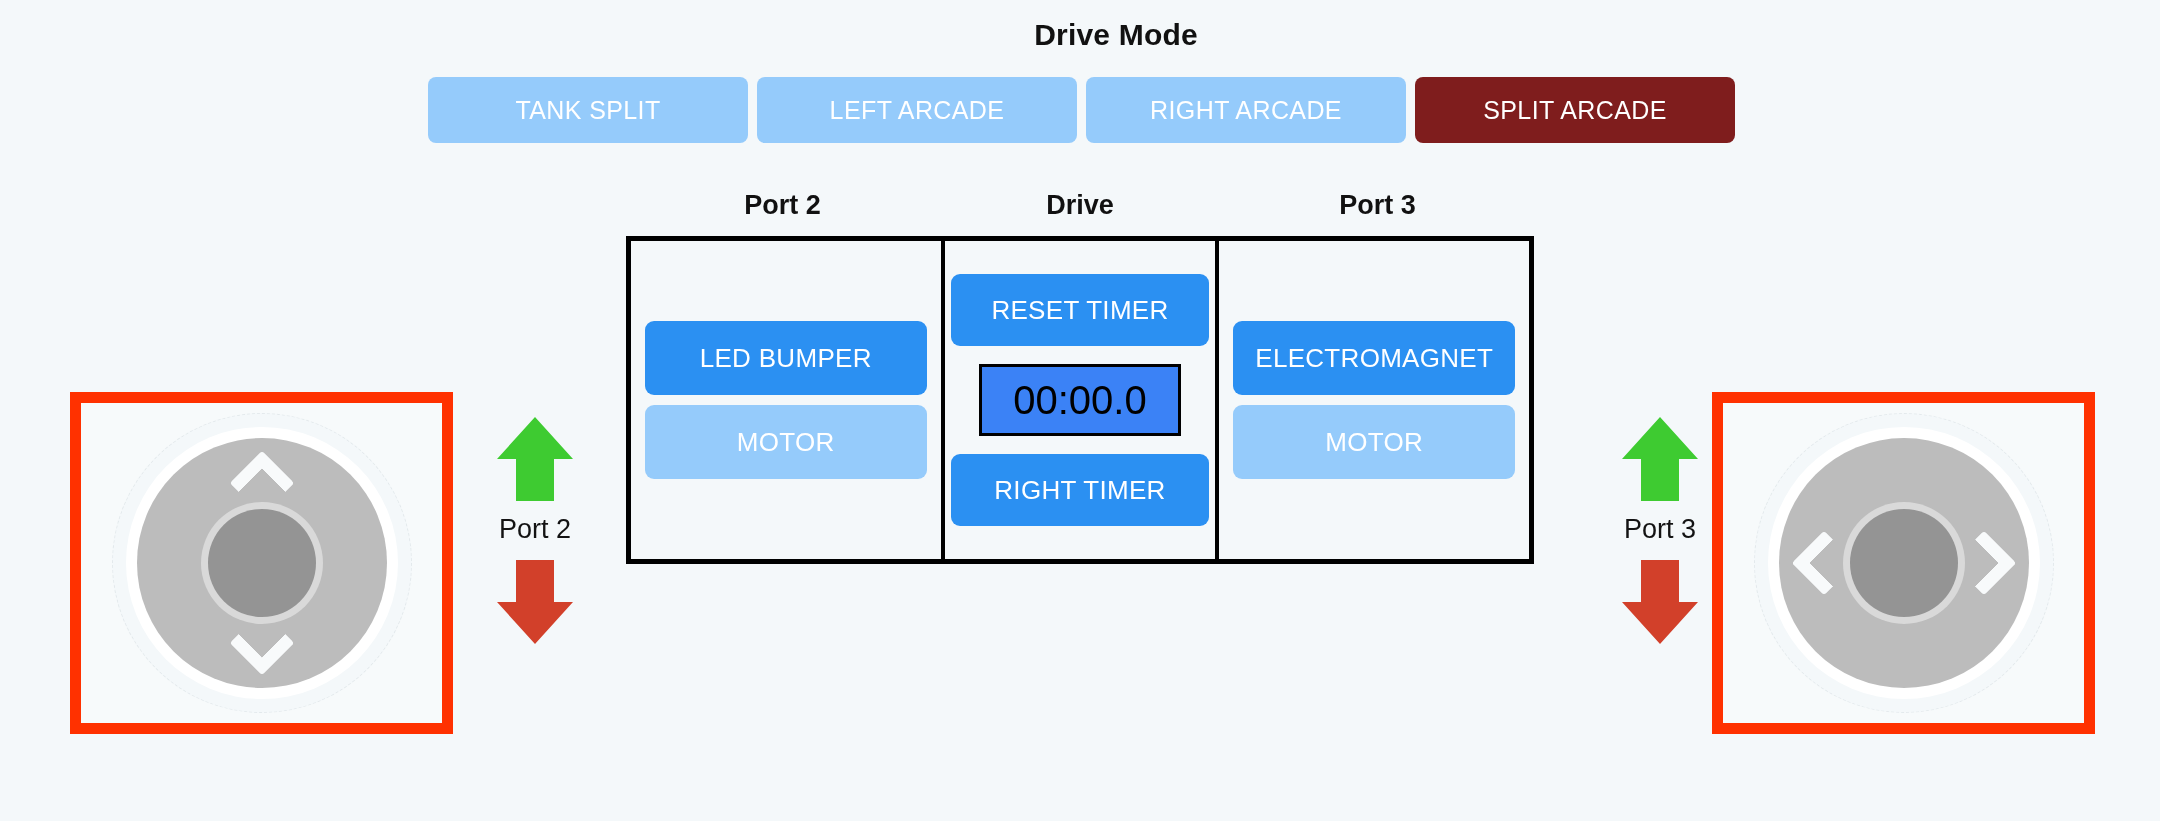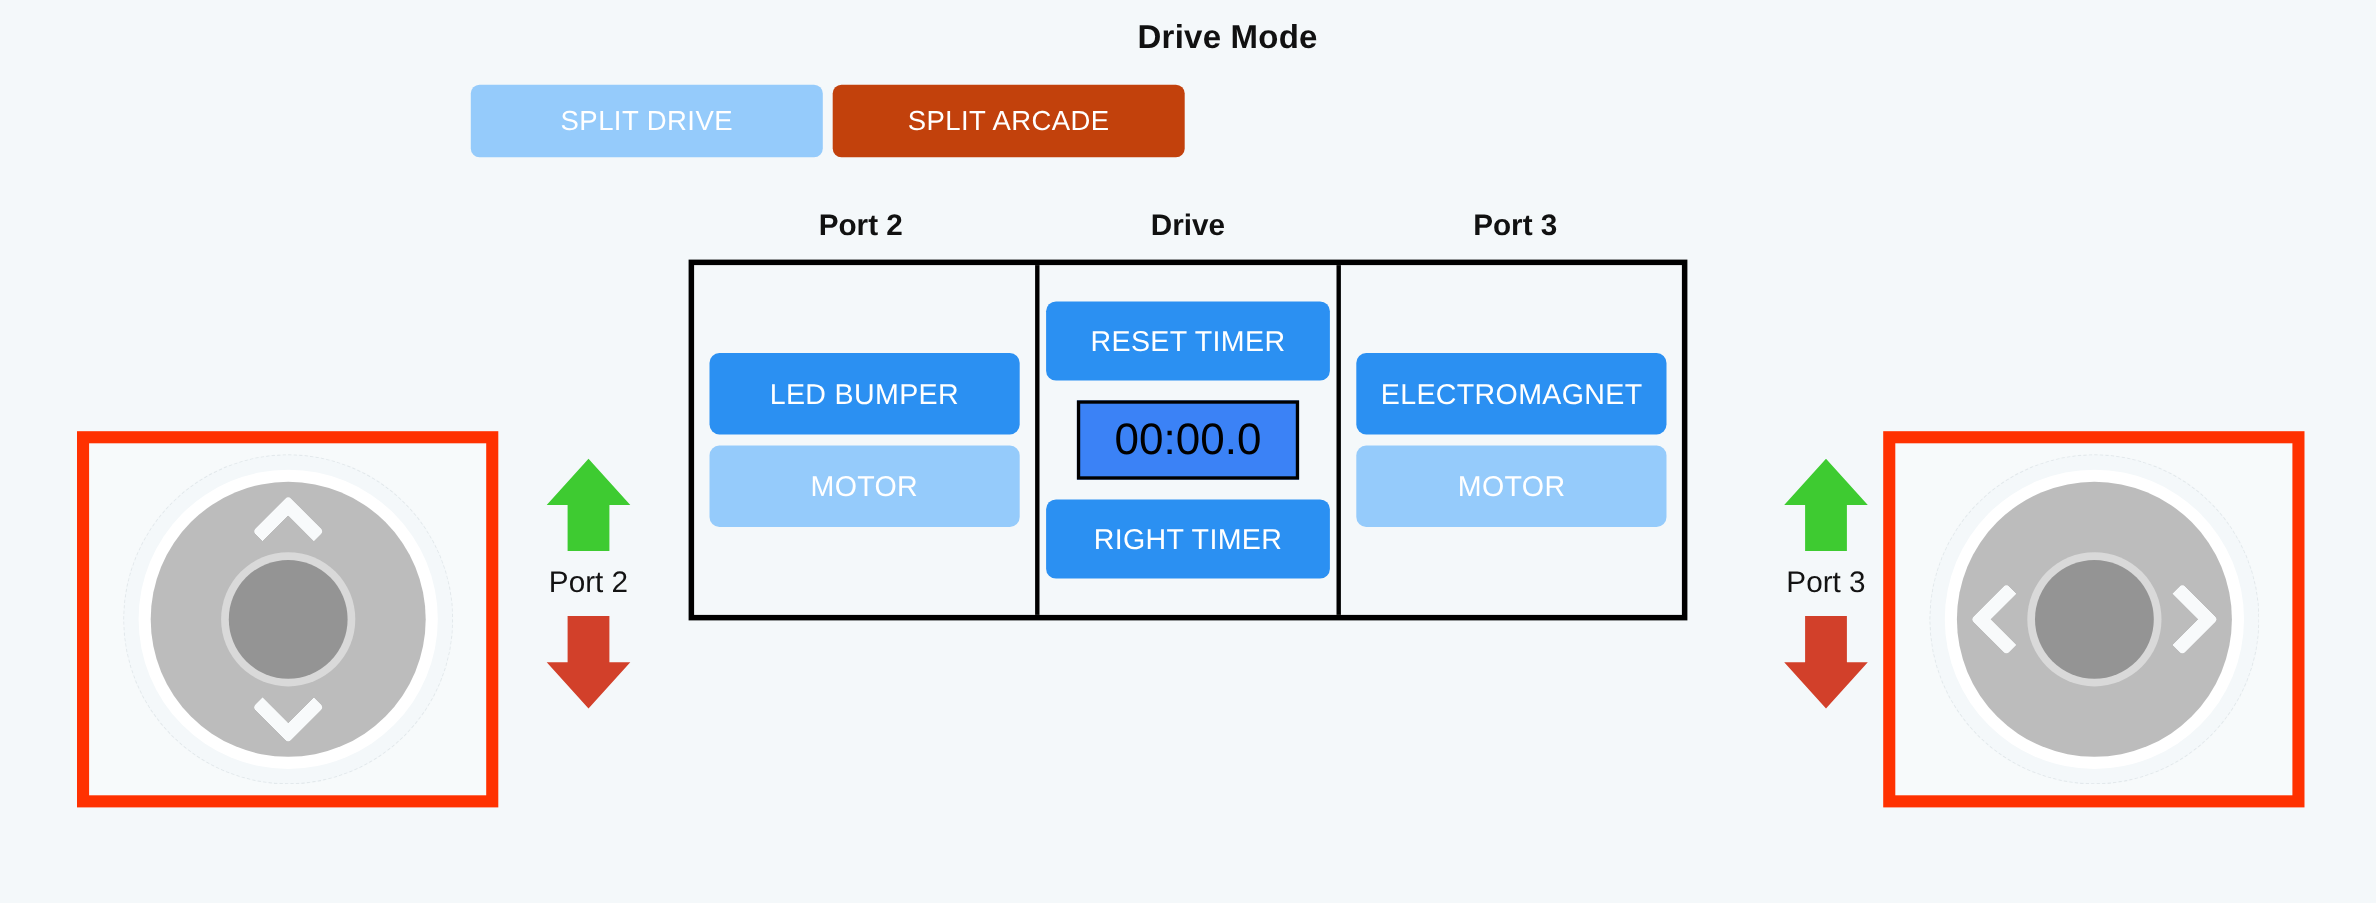--- a/index.html
+++ b/index.html
@@ -46,21 +46,21 @@
     font-size: 25px;
     font-family: "Liberation Sans", sans-serif;
     letter-spacing: 0.4px;
     display: flex;
     align-items: center;
     justify-content: center;
     cursor: pointer;
     padding: 0;
   }
   .mode-btn.active {
-    background: #c2410c;
+    background: #7f1d1d;
   }
 
   
   #panel-headers {
     position: absolute;
     top: 190px;
     left: 626px;
     width: 908px;
     display: flex;
   }
@@ -234,21 +234,27 @@
     white-space: nowrap;
   }
 </style>
 </head>
 <body>
 
 <div id="drive-mode-title">Drive Mode</div>
 
 <div id="drive-mode-buttons">
   <button class="mode-btn">
-    <span>SPLIT DRIVE</span>
+    <span>TANK SPLIT</span>
+  </button>
+  <button class="mode-btn">
+    <span>LEFT ARCADE</span>
+  </button>
+  <button class="mode-btn">
+    <span>RIGHT ARCADE</span>
   </button>
   <button class="mode-btn active">
     <span>SPLIT ARCADE</span>
   </button>
 </div>
 
 <div id="panel-headers">
   <div class="panel-header col-port2">Port 2</div>
   <div class="panel-header col-timer">Drive</div>
   <div class="panel-header col-port3">Port 3</div>

